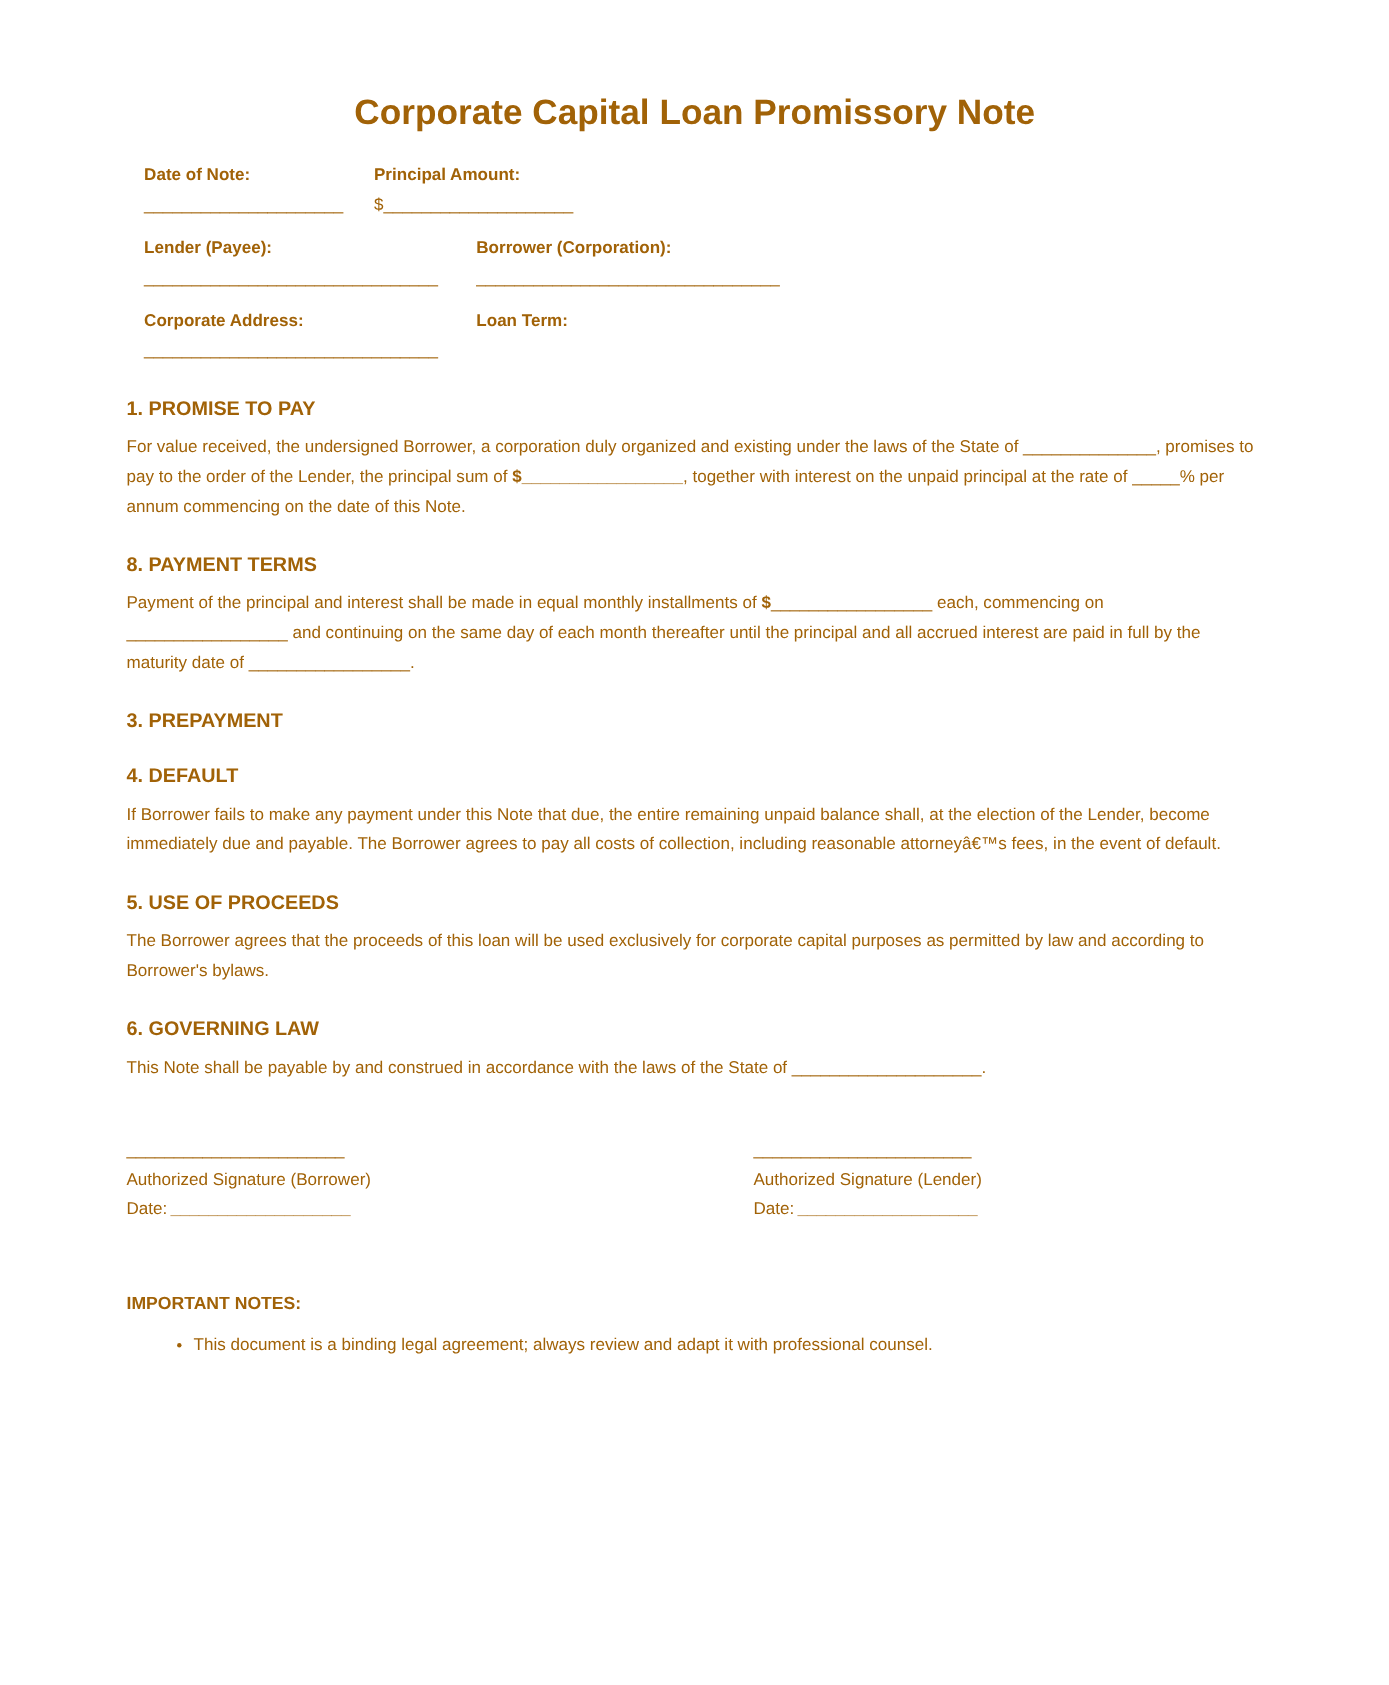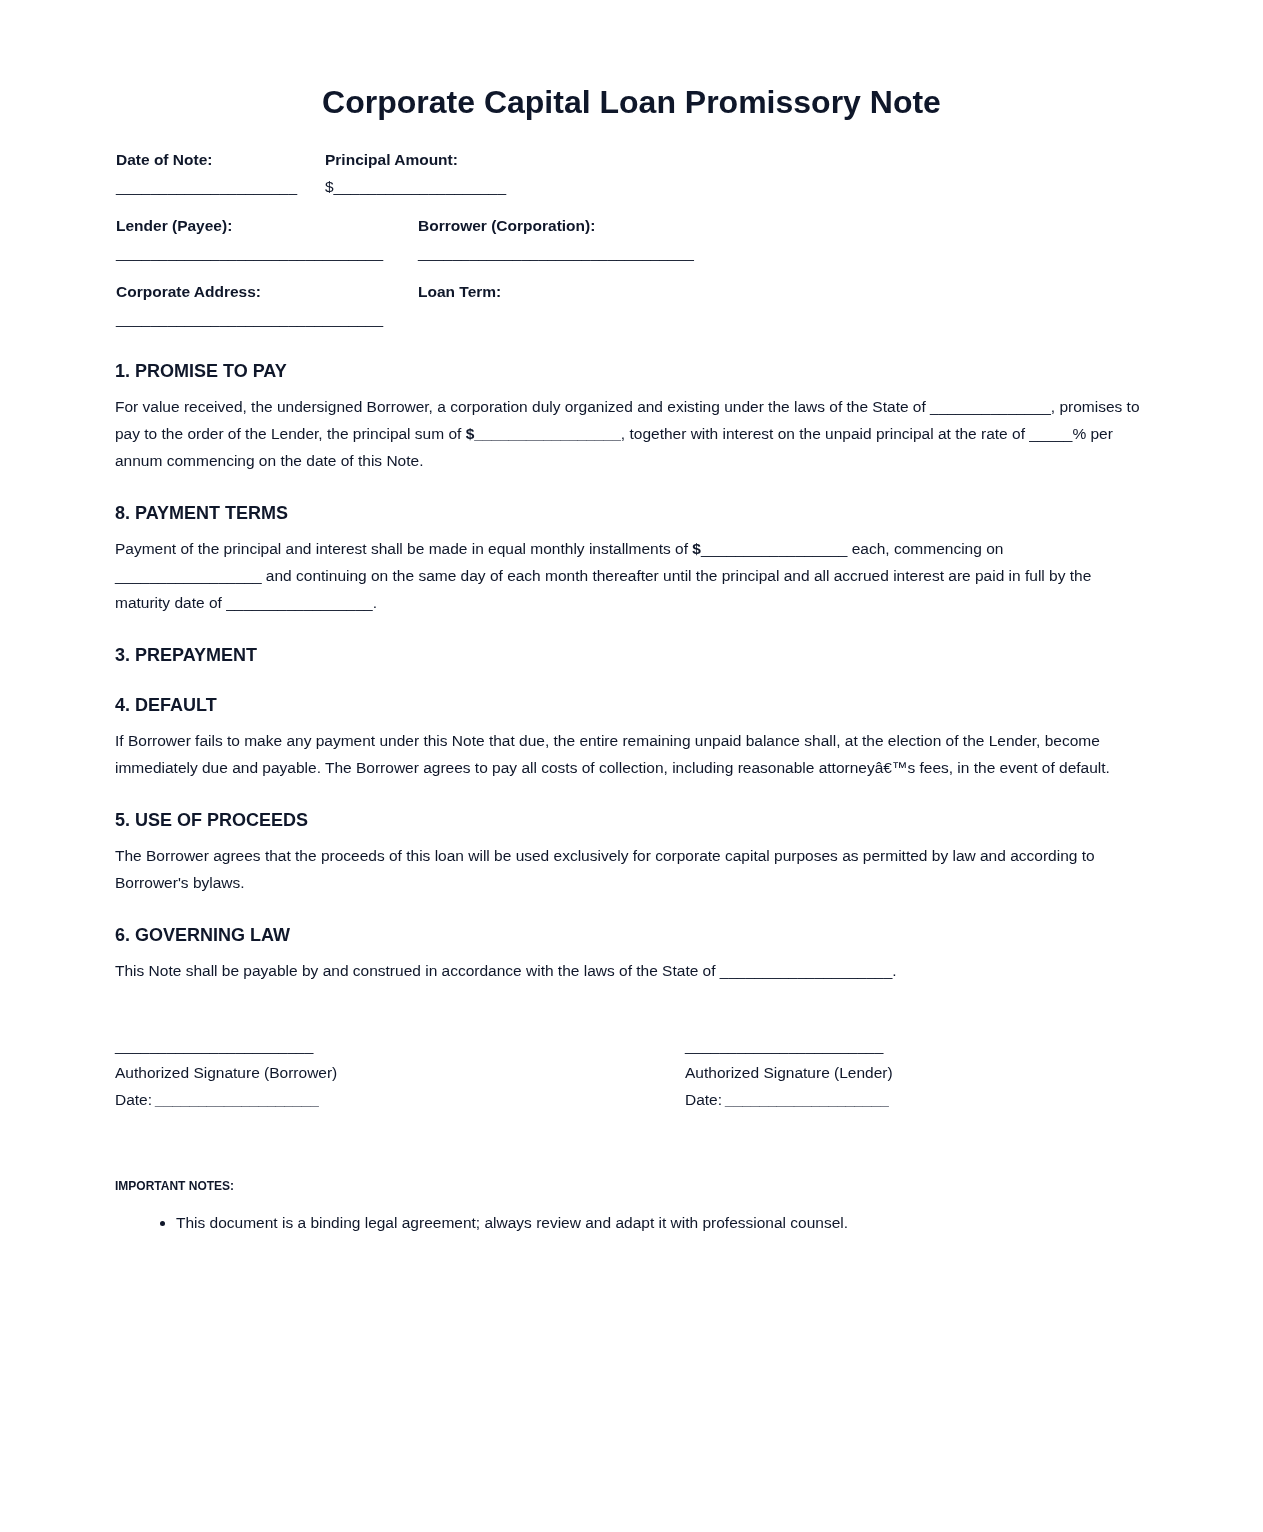--- a/index.html
+++ b/index.html
@@ -1,53 +1,53 @@
 <!DOCTYPE html>
 <html><head>
 <meta charset="utf-8">
 <style>
   html, body { margin: 0; padding: 0; background: #ffffff; }
   .page {
     width: 1263px;
     height: 1532px;
     box-sizing: border-box;
     background: #ffffff;
-    color: #0f172a;
+    color: #a16207;
     font-family: "Liberation Sans", "DejaVu Sans", sans-serif;
     font-size: 15.5px;
     line-height: 27px;
     padding: 84px 115px 0 115px;
     overflow: hidden;
   }
   .doc-title {
     font-size: 32px;
     line-height: 37px;
     font-weight: 700;
     text-align: center;
     margin: 0 0 25px 0;
   }
-  .field-row { display: grid; margin: 0 0 12px 1px; }
+  .field-row { display: grid; margin: 0 0 12px 16px; }
   .field-row.first { grid-template-columns: 209px auto; }
   .field-row.rest  { grid-template-columns: 302px auto; }
   .field-label { font-weight: 700; }
   .blank-line, .field-value { white-space: pre; }
   .section-heading {
     font-size: 18px;
     line-height: 22px;
     font-weight: 700;
     margin: 28px 0 11px 0;
   }
   .section-body { margin: 0; }
   .section-body .bold { font-weight: 700; }
   .signatures { display: grid; grid-template-columns: 570px auto; margin: 48px 0 0 0; }
   .sig-line { white-space: pre; }
   .sig-date-blank { white-space: pre; margin-left: 4px; font-style: italic; }
   .notes { margin-top: 62px; }
   .notes-heading {
-    font-size: 12px;
+    font-size: 16px;
     line-height: 22px;
     font-weight: 700;
     margin: 16px 0 12px 0;
   }
   .notes-list { margin: 0; padding: 0 0 0 61px; }
 </style>
 </head>
 <body>
 
 <div class="page">

